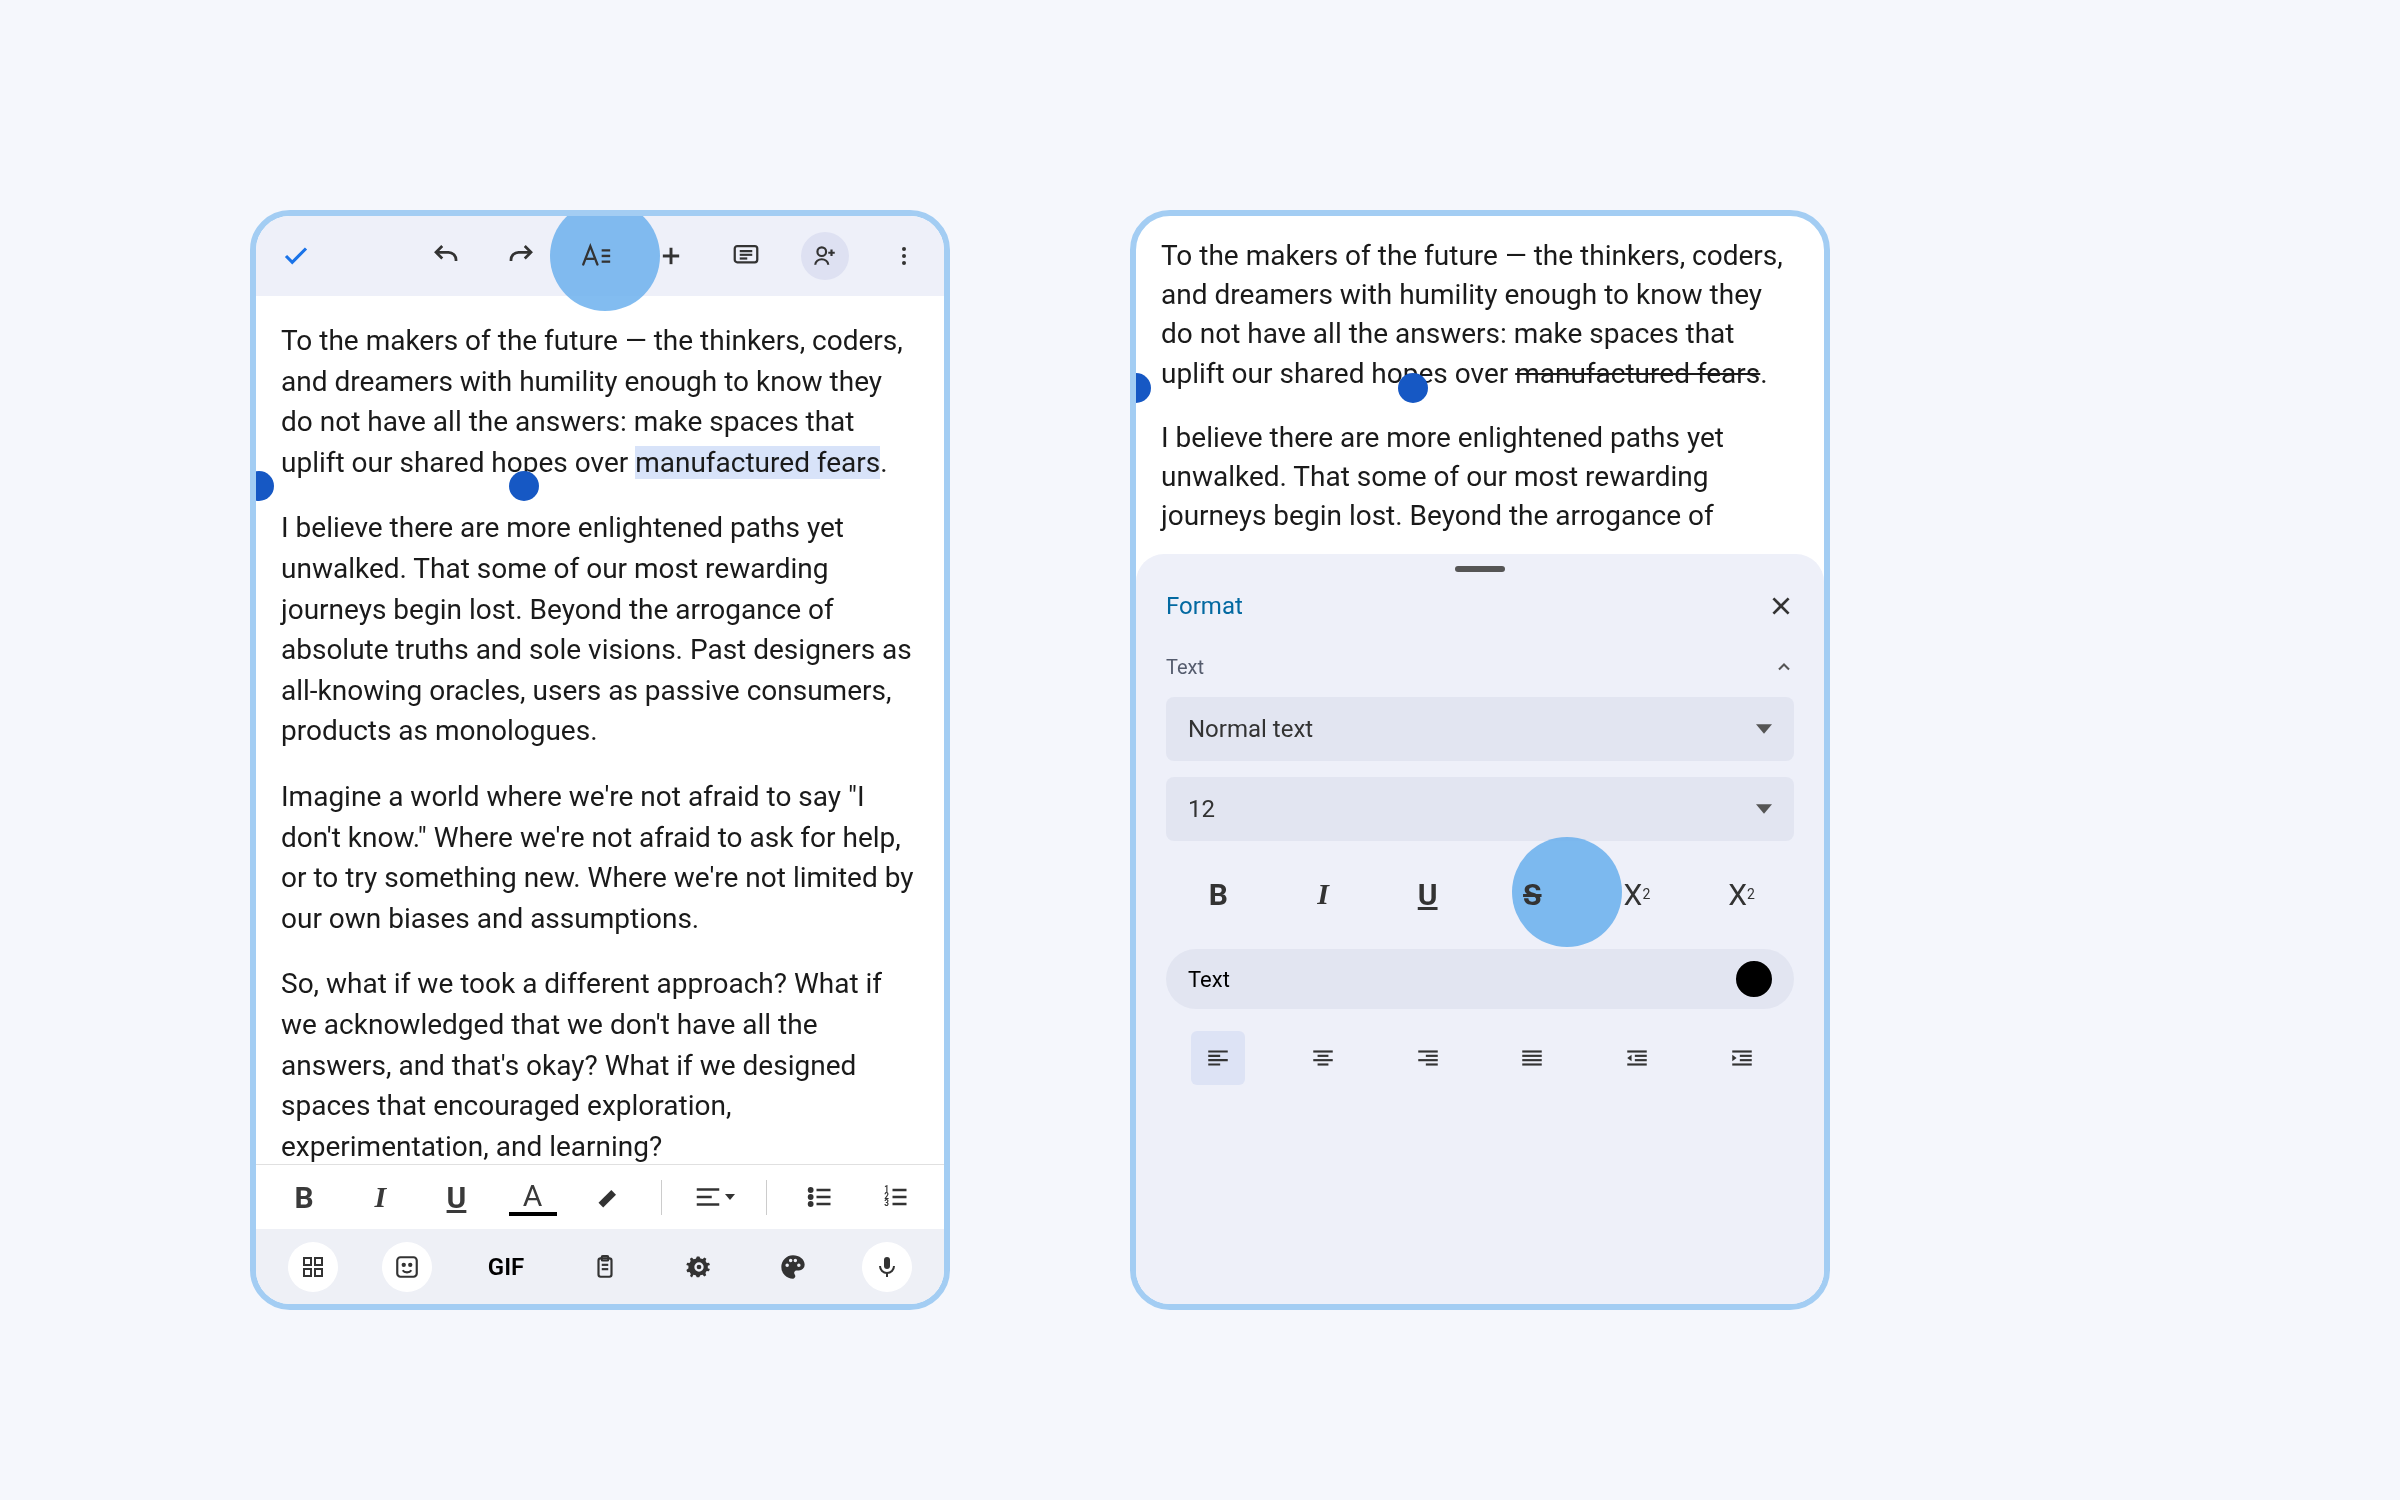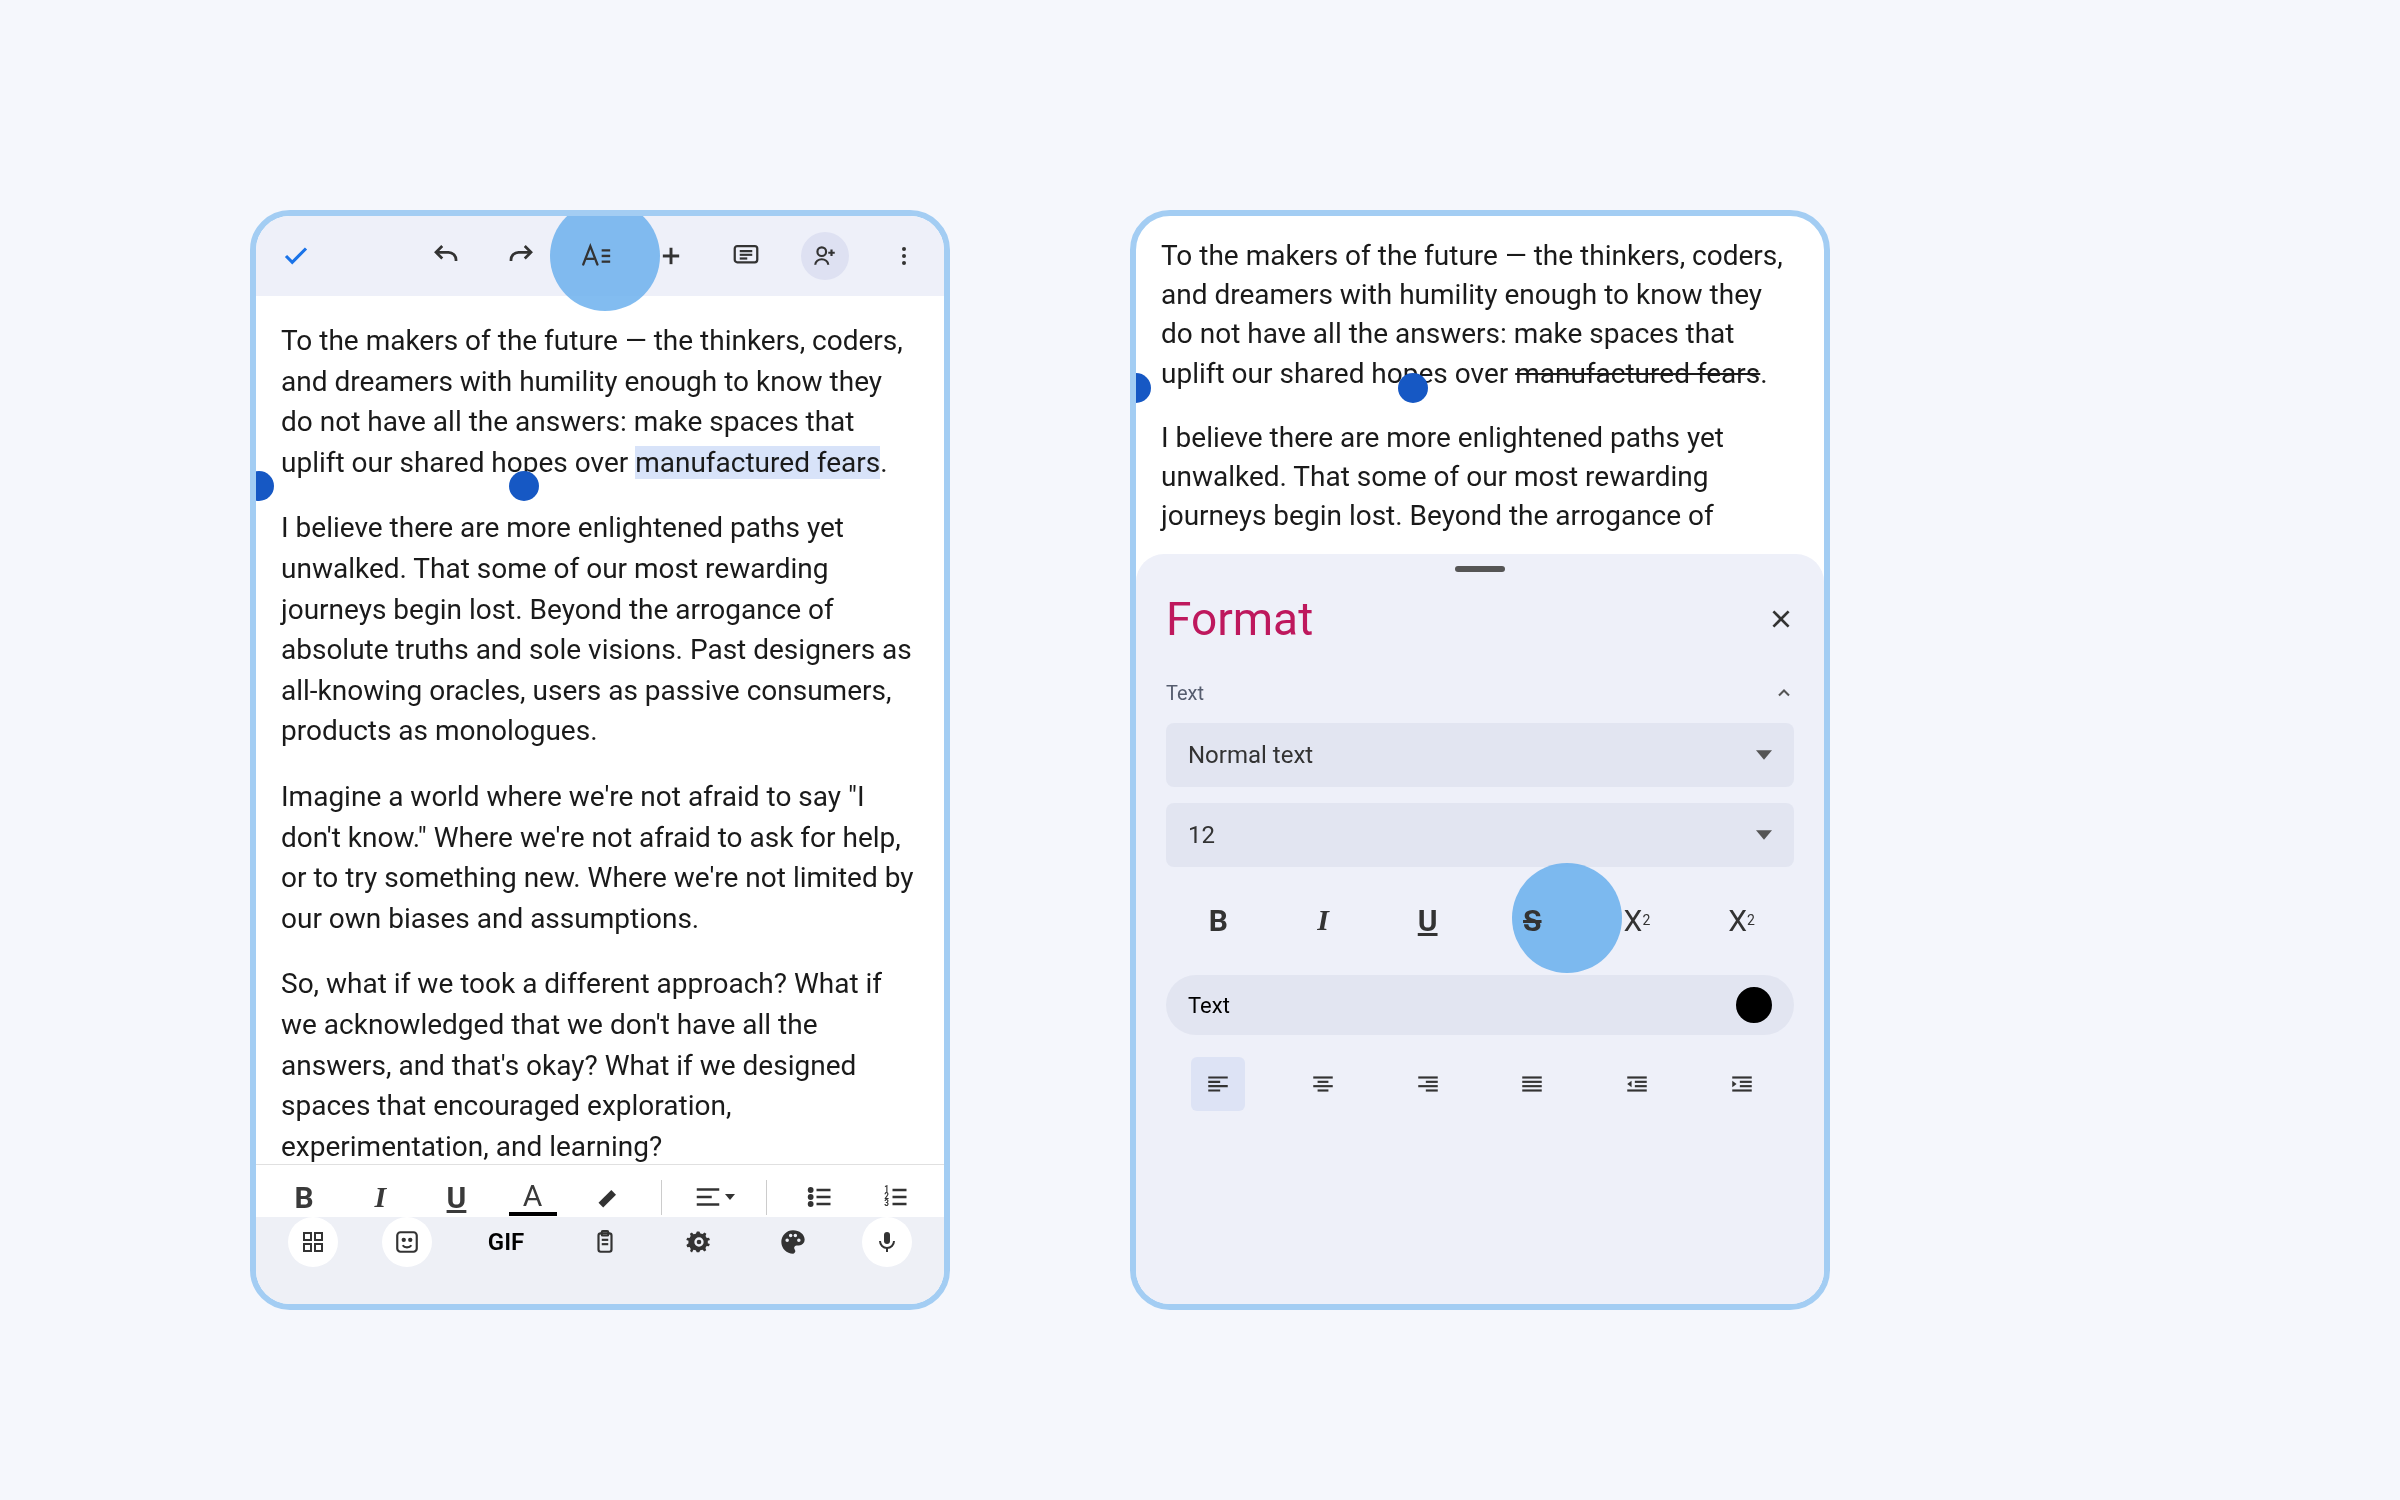--- a/index.html
+++ b/index.html
@@ -110,24 +110,24 @@
     align-items: center;
     justify-content: center;
     font-size: 30px;
     font-weight: bold;
     color: #3a3a3a;
   }
   .keyboard-row {
     position: absolute;
     bottom: 0;
     left: 0; right: 0;
-    height: 87px;
+    height: 75px;
     background: #eef0f6;
     display: flex;
-    align-items: flex-start;
+    align-items: center;
     justify-content: space-around;
     padding: 0 10px;
   }
   .kbd-chip {
     width: 50px;
     height: 50px;
     border-radius: 50%;
     background: #fff;
     display: flex;
     align-items: center;
@@ -162,21 +162,21 @@
     background: #555;
     border-radius: 3px;
     margin: 0 auto 20px auto;
   }
   .sheet-header {
     display: flex;
     justify-content: space-between;
     align-items: center;
     margin-bottom: 35px;
   }
-  .sheet-title { font-size: 46px; color: #be185d; }
+  .sheet-title { font-size: 24px; color: #0369a1; }
   .section-row {
     display: flex;
     justify-content: space-between;
     align-items: center;
     font-size: 20px;
     color: #555c6e;
     margin-bottom: 18px;
   }
   .select-box {
     background: #e2e5f1;

